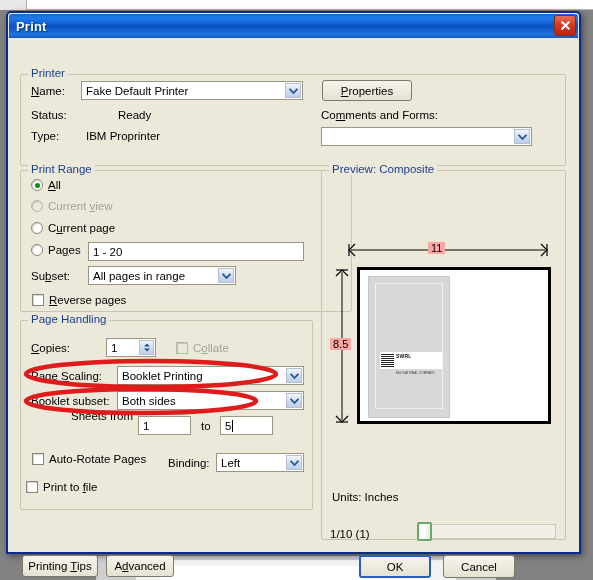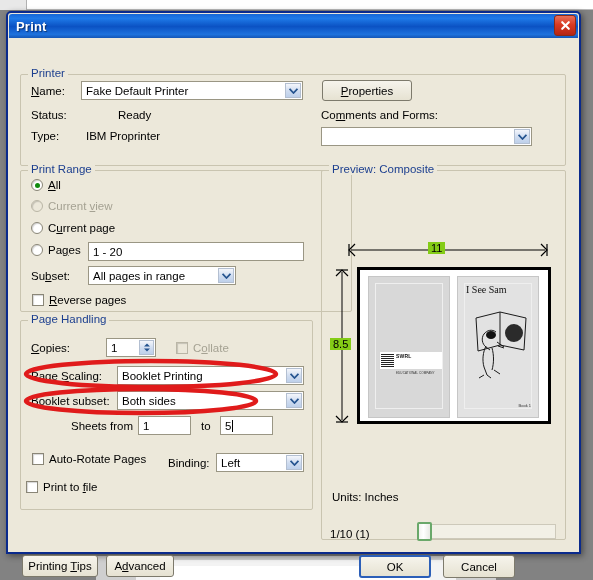--- a/index.html
+++ b/index.html
@@ -194,21 +194,21 @@
     font-family: "Liberation Serif", serif;
     font-size: 10px; color: #111;
   }
   .booknum {
     position: absolute; right: 8px; bottom: 10px;
     font-size: 4px; color: #333;
   }
   .pagenum-l { position: absolute; right: 10px; bottom: 11px; font-size: 3.5px; color:#555; }
   .dim-label {
     position: absolute; font-size: 11px; color: #000;
-    background: #84cc16; padding: 0 3px;
+    background: #fca5a5; padding: 0 3px;
   }
 
   .scroll-track {
     position: absolute; height: 15px;
     background: #f2f0e6; border: 1px solid #cdc9ba;
   }
   .scroll-thumb {
     position: absolute; width: 15px; height: 19px;
     background: linear-gradient(to right,#f2f3ef,#ffffff 40%,#e8eae4);
     border: 2px solid #6aa86a;
@@ -348,21 +348,21 @@
     <span class="lbl" style="position:absolute; left:23px; top:356px;">Booklet subset:</span>
     <div class="combo" style="left:109px; top:352px; width:187px;">
       <span>Both sides</span>
       <span class="arrowbox">
         <svg width="9" height="6" viewBox="0 0 9 6">
             <path d="M0.6 0.8 L4.5 5 L8.4 0.8" fill="none" stroke="#24538f" stroke-width="1.7"></path>
           </svg>
       </span>
     </div>
 
-    <span class="lbl" style="position:absolute; left:63px; top:381px;">Sheets from</span>
+    <span class="lbl" style="position:absolute; left:63px; top:371px;">Sheets from</span>
     <div class="txtbox" style="left:130px; top:377px; width:53px;">
       <span>1</span>
     </div>
     <span class="lbl" style="position:absolute; left:193px; top:381px;">to</span>
     <div class="txtbox" style="left:212px; top:377px; width:53px;">
       <span>5</span>
         <span class="caret"></span>
     </div>
 
     <div class="check" style="left:24px; top:414px;">
@@ -418,39 +418,20 @@
         <div class="swrl">
           <span class="mark"></span>
           <span class="txt">
             <span class="t1">SWRL</span><br>
             <span class="t2">EDUCATIONAL COMPANY</span>
           </span>
         </div>
         <span class="pagenum-l">&nbsp;</span>
       </div>
 
-      <div class="pg pg-right">
-        <div class="inner"></div>
-        <span class="iseesam">I See Sam</span>
-        <svg style="position:absolute; left:13px; top:26px;" width="60" height="78" viewBox="0 0 60 78">
-          <g fill="none" stroke="#1a1a1a" stroke-width="1">
-            <path d="M6 16 L30 10 L56 16 L54 48 L30 43 L8 49 Z"></path>
-            <path d="M30 10 L30 43"></path>
-            <ellipse cx="44" cy="31" rx="9" ry="9" fill="#2b2b2b" stroke="none"></ellipse>
-            <path d="M26 30 c-4 -3 -9 -2 -12 2 c-3 4 -2 10 2 13 l4 3"></path>
-            <ellipse cx="21" cy="33" rx="5" ry="4" fill="#111" stroke="none"></ellipse>
-            <path d="M16 44 c-3 6 -4 14 -2 21 l3 8"></path>
-            <path d="M22 46 c2 7 2 15 0 22"></path>
-            <path d="M14 73 l-5 3 M17 73 l4 3"></path>
-            <path d="M24 68 l6 4"></path>
-            <path d="M27 40 l7 5 M28 44 l6 2"></path>
-          </g>
-        </svg>
-        <span class="booknum">Book 1</span>
-      </div>
     </div>
 
     <span class="lbl" style="position:absolute; left:324px; top:452px;">Units: Inches</span>
     <span class="lbl" style="position:absolute; left:322px; top:489px;">1/10 (1)</span>
 
     <div class="scroll-track" style="left:412px; top:485px; width:136px;"></div>
     <div class="scroll-thumb" style="left:409px; top:483px;"></div>
 
     <div class="btn" style="left:14px; top:516px; width:76px; height:22px;">
       <span>Printing <u>T</u>ips</span>

